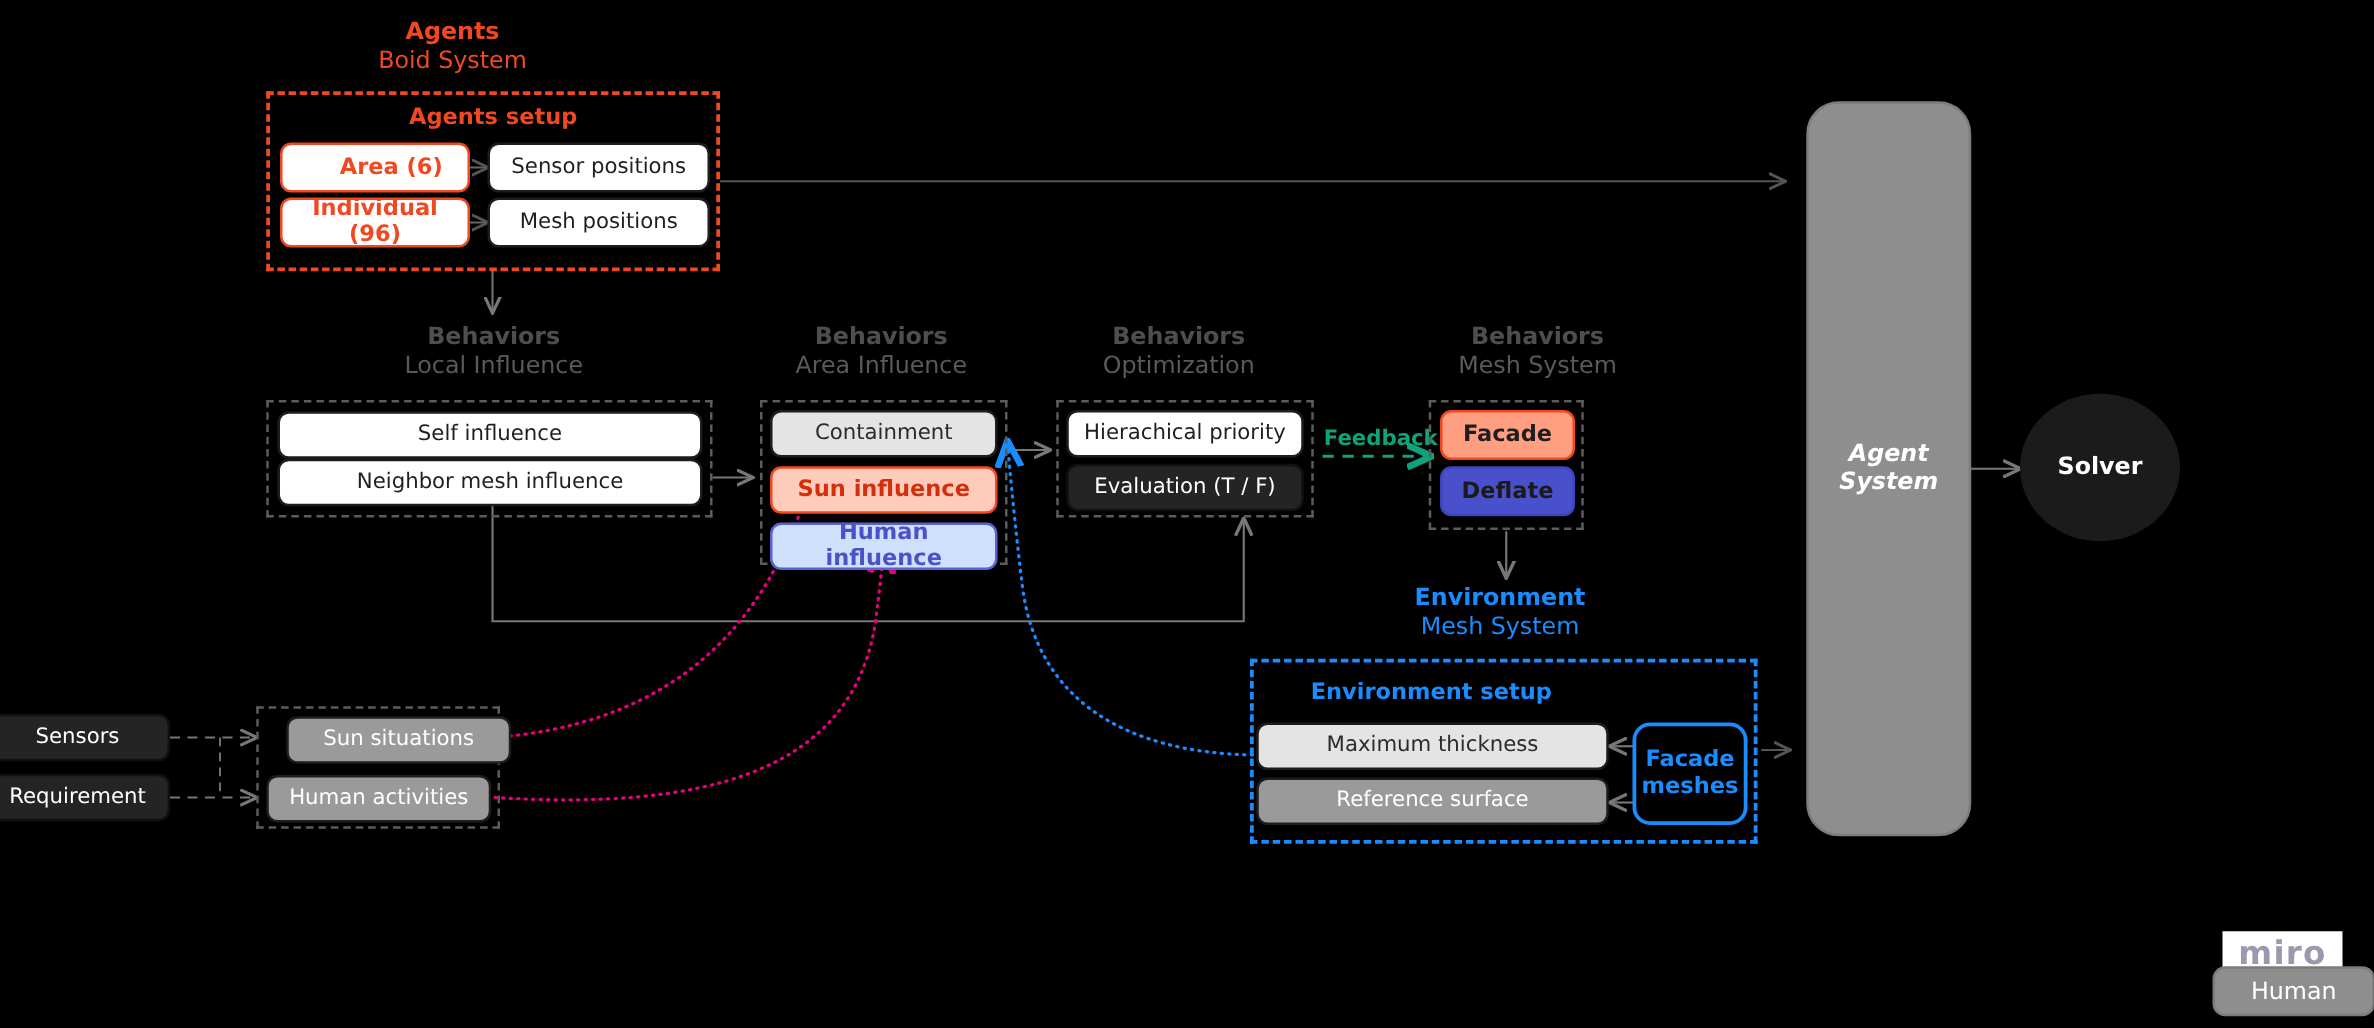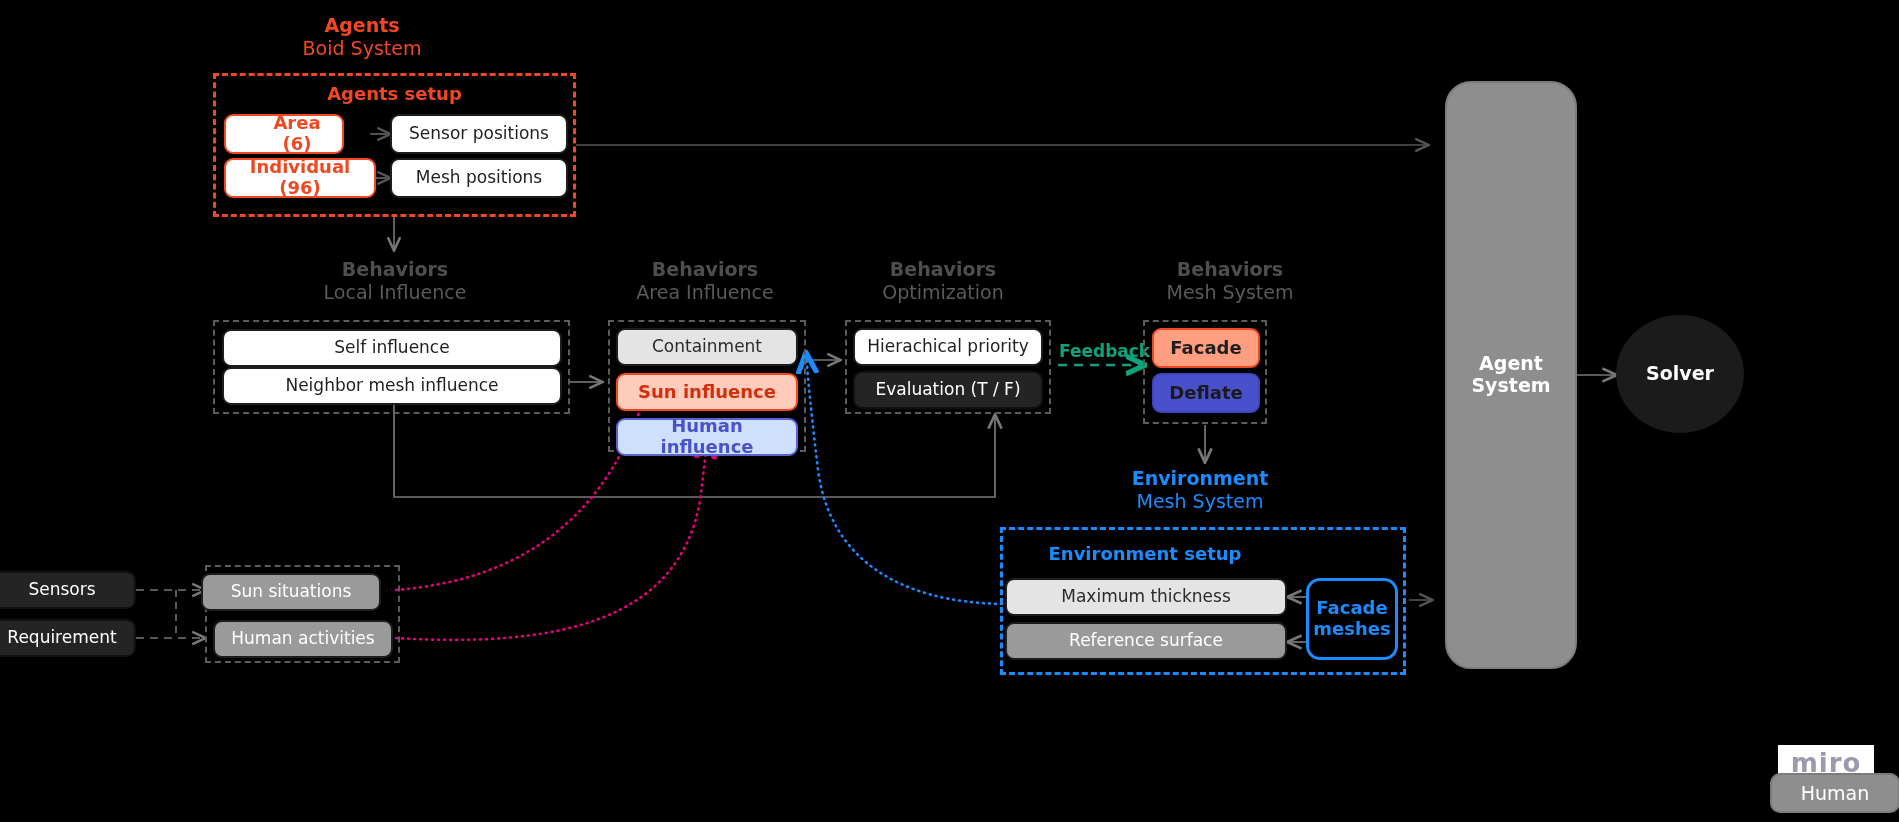--- a/index.html
+++ b/index.html
@@ -159,21 +159,21 @@
   </svg>
 
   <div class="cap red" style="left:266px;top:14px;width:192px;">
     <div class="t1">Agents</div>
     <div class="t2">Boid System</div>
   </div>
 
   <div class="dashbox dash-red" style="left:213px;top:73px;width:363px;height:144px;"></div>
   <div class="boxtitle red" style="left:213px;top:83px;width:363px;">Agents setup</div>
 
-  <div class="chip outline-red" style="left:224px;top:114px;width:120px;height:40px;padding-left:32px;">Area (6)</div>
+  <div class="chip outline-red" style="left:224px;top:114px;width:152px;height:40px;padding-left:32px;">Area (6)</div>
   <div class="chip outline-red" style="left:224px;top:158px;width:152px;height:40px;">Individual (96)</div>
   <div class="chip white" style="left:390px;top:114px;width:178px;height:40px;">Sensor positions</div>
   <div class="chip white" style="left:390px;top:158px;width:178px;height:40px;">Mesh positions</div>
 
   <div class="cap grey" style="left:290px;top:258px;width:210px;">
     <div class="t1">Behaviors</div>
     <div class="t2">Local Influence</div>
   </div>
   <div class="dashbox dash-grey" style="left:213px;top:320px;width:357px;height:94px;"></div>
   <div class="chip white" style="left:222px;top:329px;width:340px;height:38px;">Self influence</div>
@@ -218,24 +218,24 @@
 
   <div class="chip facade" style="left:1306px;top:578px;width:92px;height:82px;">
     <span>Facade</span>
     <span>meshes</span>
   </div>
 
   <div class="chip dark" style="left:-12px;top:571px;width:148px;height:38px;border-radius:9px;">Sensors</div>
   <div class="chip dark" style="left:-12px;top:619px;width:148px;height:38px;border-radius:9px;">Requirement</div>
 
   <div class="dashbox dash-grey" style="left:205px;top:565px;width:195px;height:98px;"></div>
-  <div class="chip mgrey" style="left:201px;top:573px;width:180px;height:38px;">Sun situations</div>
+  <div class="chip mgrey" style="left:229px;top:573px;width:180px;height:38px;">Sun situations</div>
   <div class="chip mgrey" style="left:213px;top:620px;width:180px;height:38px;">Human activities</div>
 
-  <div class="chip agentsys" style="left:1445px;top:81px;width:132px;height:588px;">
+  <div class="chip agentsys" style="left:1445px;top:81px;width:132px;height:588px;font-style:italic;">
     <span>Agent</span>
     <span>System</span>
   </div>
   <div class="chip solver" style="left:1616px;top:315px;width:128px;height:118px;">Solver</div>
 
   <div class="miro" style="left:1778px;top:745px;width:96px;height:36px;">miro</div>
   <div class="humanchip" style="left:1770px;top:773px;width:126px;height:36px;">Human</div>
 
 </div>
 

